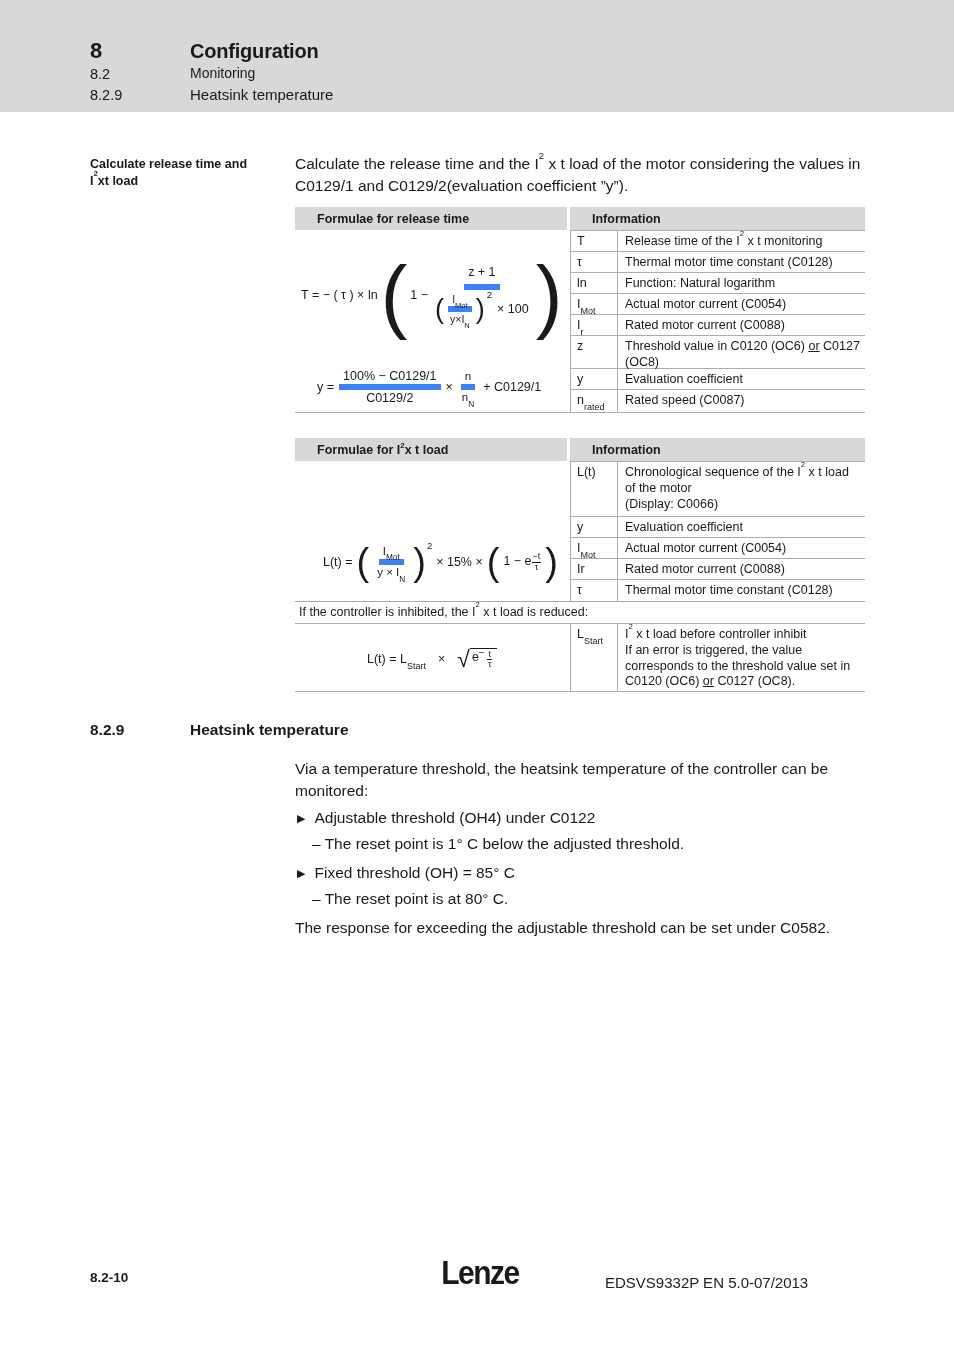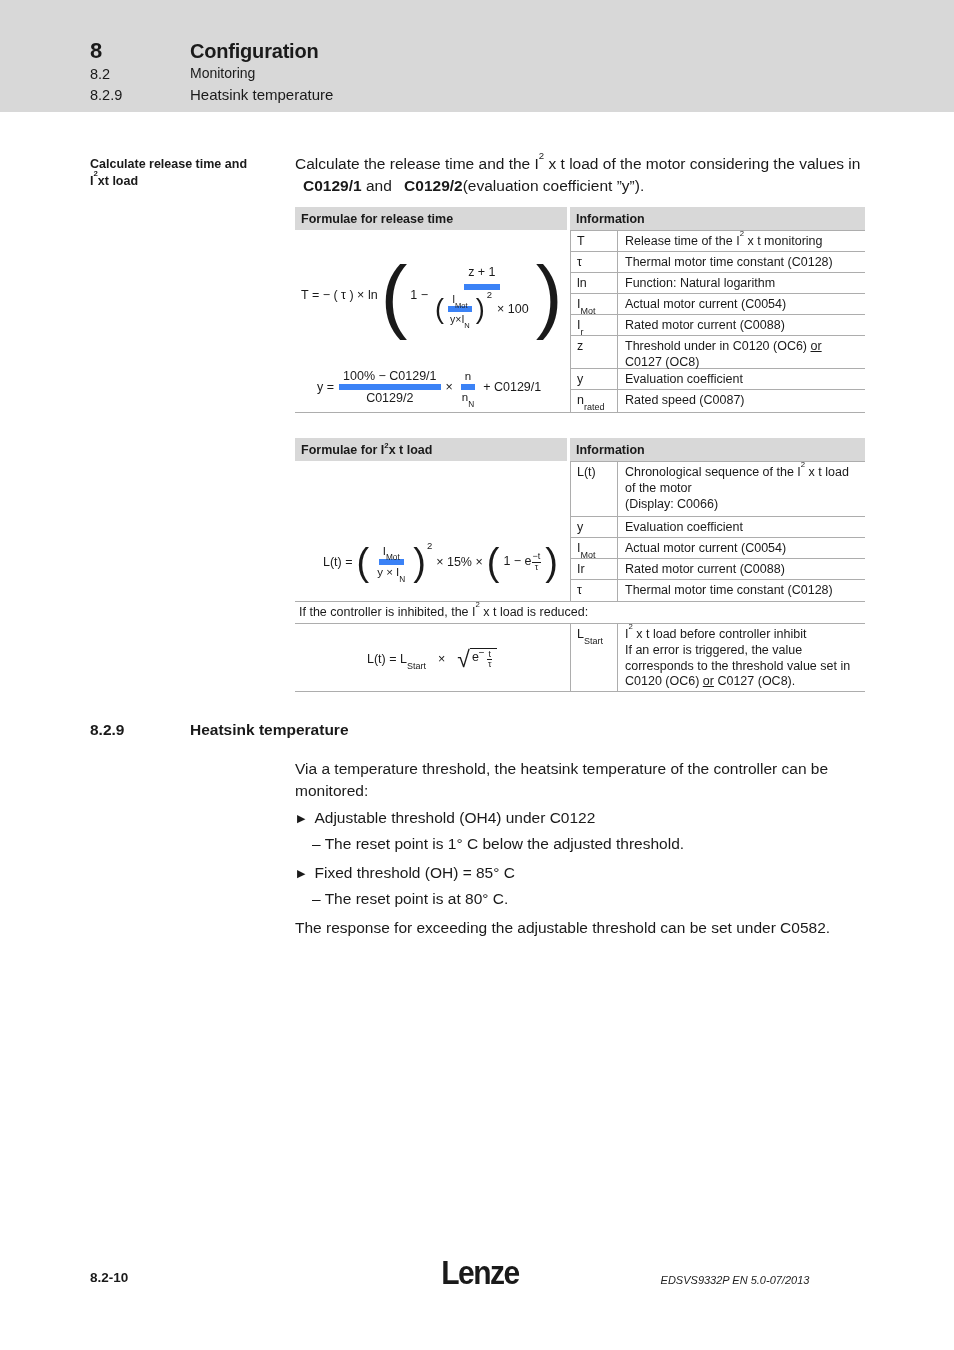--- a/index.html
+++ b/index.html
@@ -17,30 +17,30 @@
   .band { left:0; top:0; width:954px; height:112px; background:#d8d8d8; }
   .ch-num   { left:90px;  top:38px; font-size:22px; font-weight:bold; letter-spacing:-0.2px; }
   .ch-title { left:190px; top:40px; font-size:20px; font-weight:bold; letter-spacing:-0.2px; }
   .s-num    { left:90px;  top:66px; font-size:14.5px; }
   .s-title  { left:190px; top:65px; font-size:14px; }
   .ss-num   { left:90px;  top:87px; font-size:14.5px; }
   .ss-title { left:190px; top:86px; font-size:15px; }
 
   .margin-note { left:90px; top:156px; width:200px; font-size:12.5px; font-weight:bold; line-height:16.5px; }
   .intro { left:295px; top:153px; width:578px; font-size:15.5px; line-height:21.5px; }
-  .intro b { font-weight:bold;margin-left:8px; }
+  .intro b { font-weight:normal; }
 
   sup.s2 { font-size:0.62em; line-height:0; position:relative; top:-0.45em; }
   sub.sb { font-size:0.72em; line-height:0; position:relative; top:0.28em; }
   .u { text-decoration:underline; }
 
   
   .tbl { width:570px; }
   .tbl-head { display:flex; height:23px; }
-  .tbl-head .hc { background:#d8d8d8; font-size:12.5px; font-weight:bold; display:flex; align-items:center; padding-left:6px; }
+  .tbl-head .hc { background:#d8d8d8; font-size:12.5px; font-weight:bold; display:flex; align-items:center; padding-left:22px; }
   .hc-left { width:272px; margin-right:3px; }
   .hc-right { width:295px; }
   .trow { display:flex; align-items:stretch; }
   .spacer { width:275px; }
   .symc { width:48px; border-left:1px solid #adadad; border-right:1px solid #adadad;
           font-size:12.5px; padding:3px 2px 0 6px; }
   .descc { flex:1; font-size:12.5px; line-height:15.8px; padding:3px 4px 0 7px; }
   .bb { border-bottom:1px solid #adadad; }
   .bt { border-top:1px solid #adadad; }
   .note-row { font-size:12.5px; padding:3px 0 0 4px; }
@@ -64,21 +64,21 @@
   .sec-title { left:190px; top:721px; font-size:15.5px; font-weight:bold; }
   .para { left:295px; width:578px; font-size:15.5px; line-height:21.5px; }
   .tri { font-size:11px; position:relative; top:-1px; }
   .bullet-line { left:297px; font-size:15.5px; }
   .bullet-line .btxt { margin-left:9px; }
   .subline { left:312px; font-size:15.5px; }
 
   
   .pg-num { left:90px; top:1270px; font-size:13.5px; font-weight:bold; }
   .logo { left:400px; top:1256px; width:160px; text-align:center; font-size:30px; font-weight:bold; letter-spacing:-1.5px; transform:scaleY(1.08); }
-  .doc-ref { left:605px; top:1274px; width:260px; text-align:center; font-size:11px; color:#222;font-style:italic; }
+  .doc-ref { left:605px; top:1274px; width:260px; text-align:left; font-size:15px; color:#222; }
 </style>
 </head>
 <body>
 
 <div class="abs band"></div>
 <div class="abs ch-num">8</div>
 <div class="abs ch-title">Configuration</div>
 <div class="abs s-num">8.2</div>
 <div class="abs s-title">Monitoring</div>
 <div class="abs ss-num">8.2.9</div>
@@ -120,21 +120,21 @@
       <div class="descc bb">Actual motor current (C0054)</div>
     </div>
     <div class="trow" style="height:21px">
       <div class="spacer"></div>
       <div class="symc bb"><span>I</span><sub class="sb">r</sub></div>
       <div class="descc bb">Rated motor current (C0088)</div>
     </div>
     <div class="trow" style="height:33px">
       <div class="spacer"></div>
       <div class="symc bb">z</div>
-      <div class="descc bb"><span>Threshold under in C0120 (OC6) </span><span class="u">or</span><span> C0127 (OC8)</span></div>
+      <div class="descc bb"><span>Threshold value in C0120 (OC6) </span><span class="u">or</span><span> C0127 (OC8)</span></div>
     </div>
     <div class="trow" style="height:21px">
       <div class="spacer"></div>
       <div class="symc bb">y</div>
       <div class="descc bb">Evaluation coefficient</div>
     </div>
     <div class="trow" style="height:22px">
       <div class="spacer"></div>
       <div class="symc"><span>n</span><sub class="sb">rated</sub></div>
       <div class="descc">Rated speed (C0087)</div>

